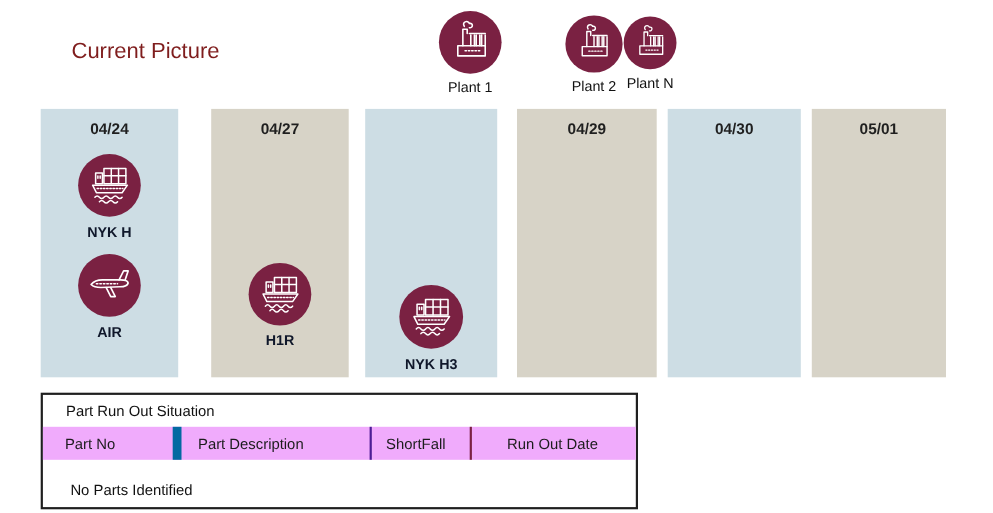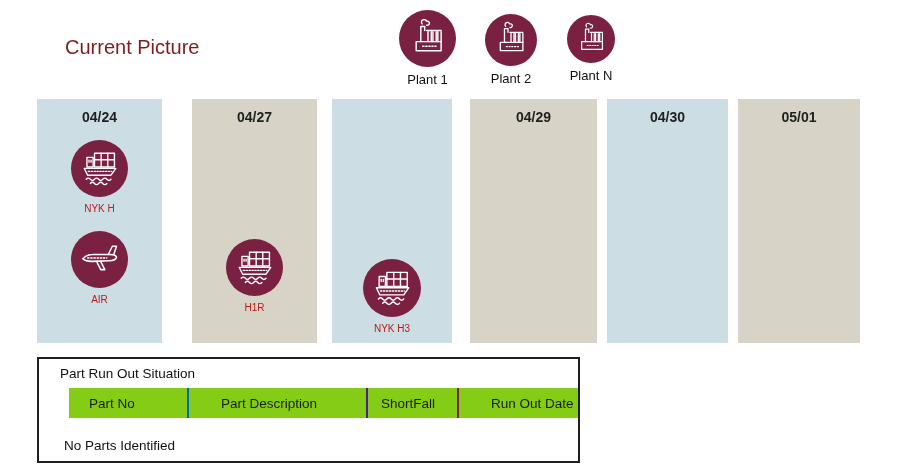--- a/index.html
+++ b/index.html
@@ -24,31 +24,31 @@
     position:absolute;top:99px;height:244px;
   }
   .col.blue{background:#cddde4;}
   .col.beige{background:#d7d3c7;}
   .col-date{
     padding-top:10px;text-align:center;font-size:14px;font-weight:bold;color:#1f1f1f;
   }
   .shipment{
     position:absolute;left:0;right:0;display:flex;flex-direction:column;align-items:center;
   }
-  .ship-label{margin-top:6px;font-size:10px;font-weight:normal;color:#b91c1c;white-space:nowrap;}
+  .ship-label{margin-top:6px;font-size:13px;font-weight:bold;color:#0f172a;white-space:nowrap;}
   
   .runout-table{
     position:absolute;left:37px;top:357px;width:543px;background:#fff;
     border:2px solid #1f1f1f;box-sizing:border-box;
   }
   .t-title{height:29px;display:flex;align-items:center;padding-left:21px;font-size:13.5px;color:#111;border-radius:13px;}
-  .t-head{height:30px;display:flex;background:#84cc16;margin-left:30px;}
+  .t-head{height:30px;display:flex;background:#f0abfc;}
   .t-cell{display:flex;align-items:center;font-size:13.5px;color:#1c1c1c;box-sizing:border-box;}
   .t-c1{width:118px;padding-left:20px;}
-  .t-c2{width:179px;padding-left:32px;border-left:2px solid #0369a1;}
+  .t-c2{width:179px;padding-left:15px;border-left:8px solid #0369a1;}
   .t-c3{width:91px;padding-left:13px;border-left:2px solid #4c1d95;}
   .t-c4{flex:1;padding-left:32px;border-left:2px solid #7a2142;}
   .t-empty{height:31px;display:flex;align-items:center;padding-left:25px;font-size:13.5px;color:#111;margin-top:12px;}
   .defs{position:absolute;width:0;height:0;overflow:hidden;}
 </style>
 </head>
 <body>
 
 <svg class="defs" aria-hidden="true">
   <defs>
@@ -90,21 +90,21 @@
   <div class="page-title">Current Picture</div>
 
   <div class="plant" style="left:399px;top:10px;width:57px">
     <div class="circle" style="width:57px;height:57px">
       <svg width="42" height="42">
           <use href="#sym-factory"></use>
         </svg>
     </div>
     <div class="plant-label">Plant 1</div>
   </div>
-  <div class="plant" style="left:485px;top:14px;width:52px">
+  <div class="plant" style="left:514px;top:14px;width:52px">
     <div class="circle" style="width:52px;height:52px">
       <svg width="38" height="38">
           <use href="#sym-factory"></use>
         </svg>
     </div>
     <div class="plant-label">Plant 2</div>
   </div>
   <div class="plant" style="left:567px;top:15px;width:48px">
     <div class="circle" style="width:48px;height:48px">
       <svg width="35" height="35">

